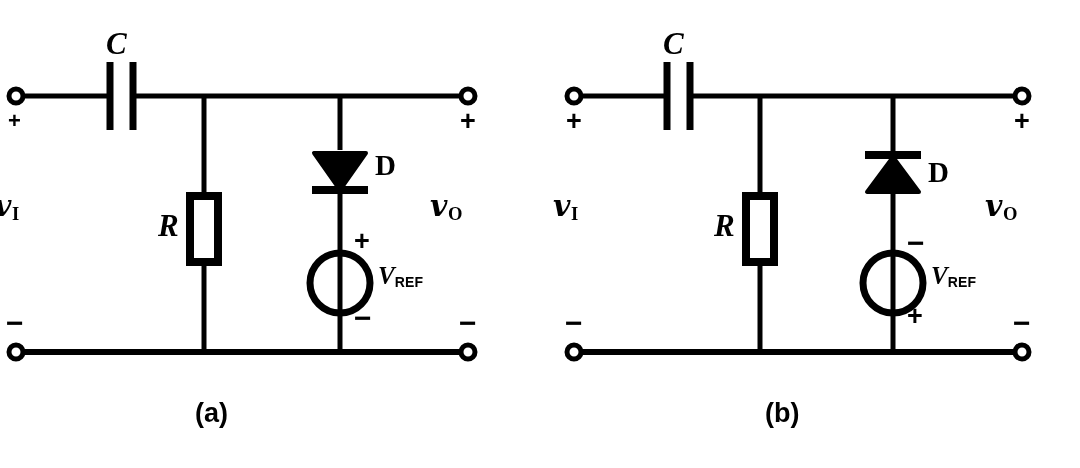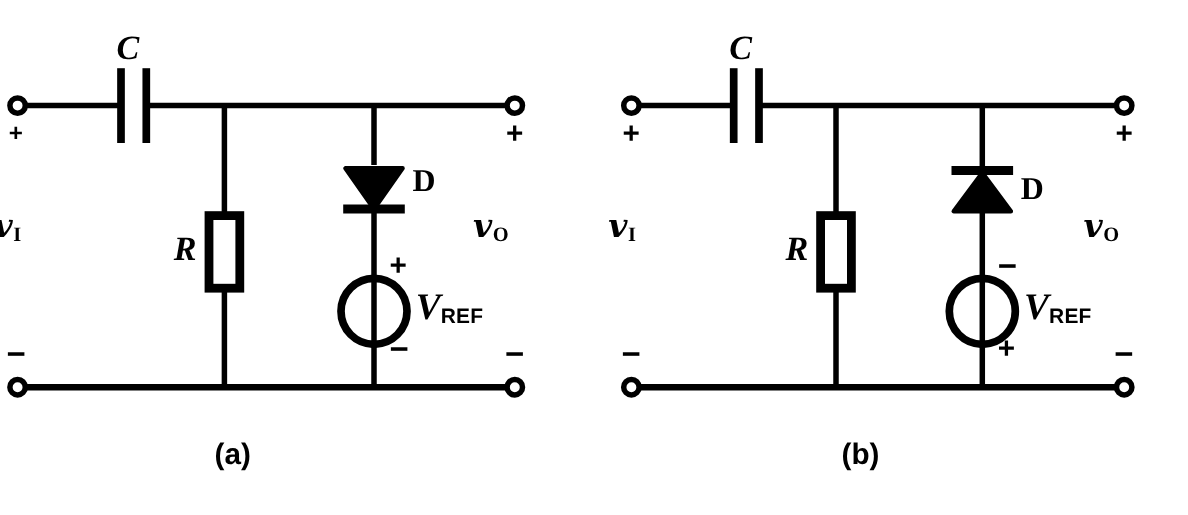--- a/index.html
+++ b/index.html
@@ -51,21 +51,21 @@
     font-weight: bold;
     font-size: 0.62em;
     vertical-align: -0.22em;
     margin-left: 0.5px;
   }
   
   .vref {
     font-family: "Liberation Serif", serif;
     font-style: italic;
     font-weight: bold;
-    font-size: 34px;
+    font-size: 25px;
   }
   .vref sub {
     font-family: "Liberation Sans", sans-serif;
     font-style: normal;
     font-weight: bold;
     font-size: 0.56em;
     vertical-align: -0.2em;
     letter-spacing: 0.2px;
   }
   

